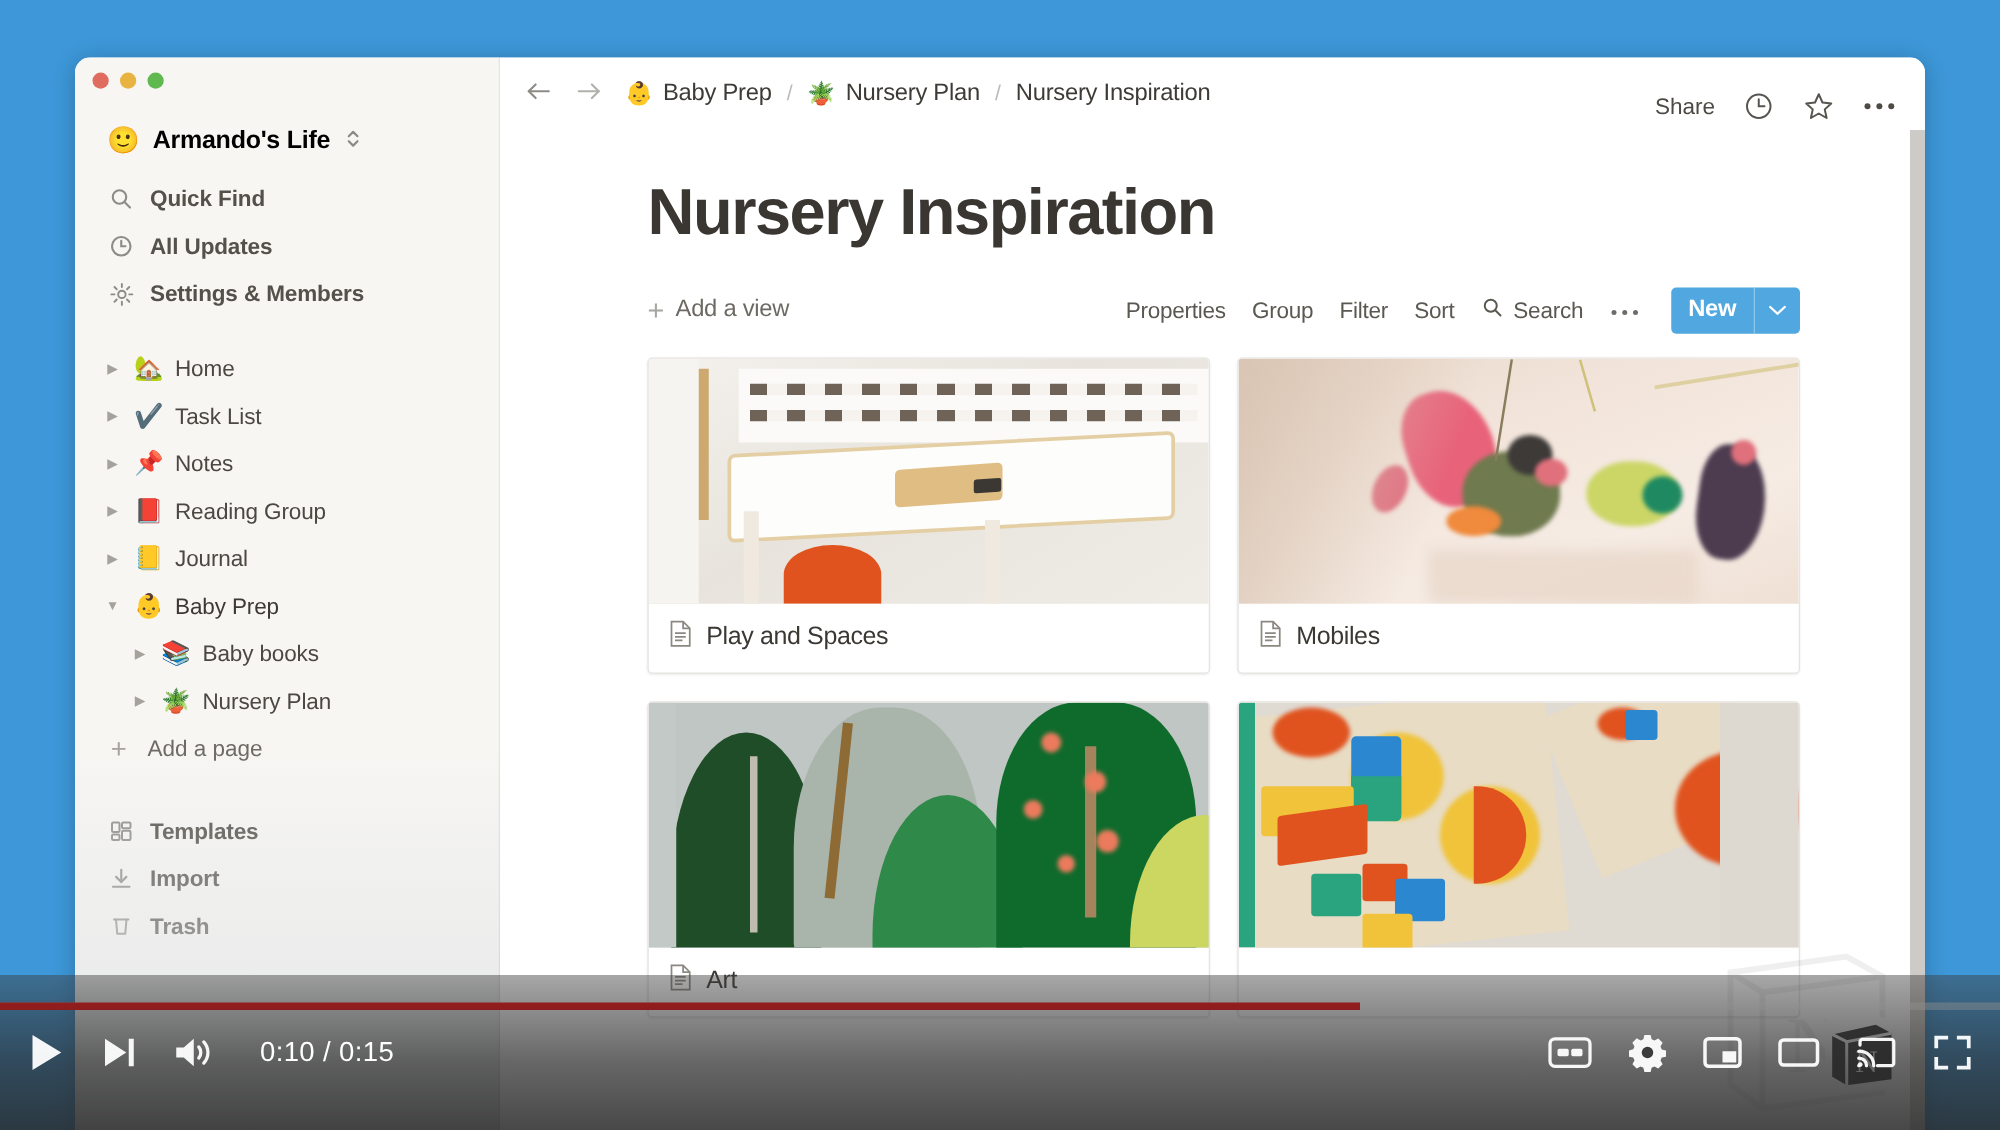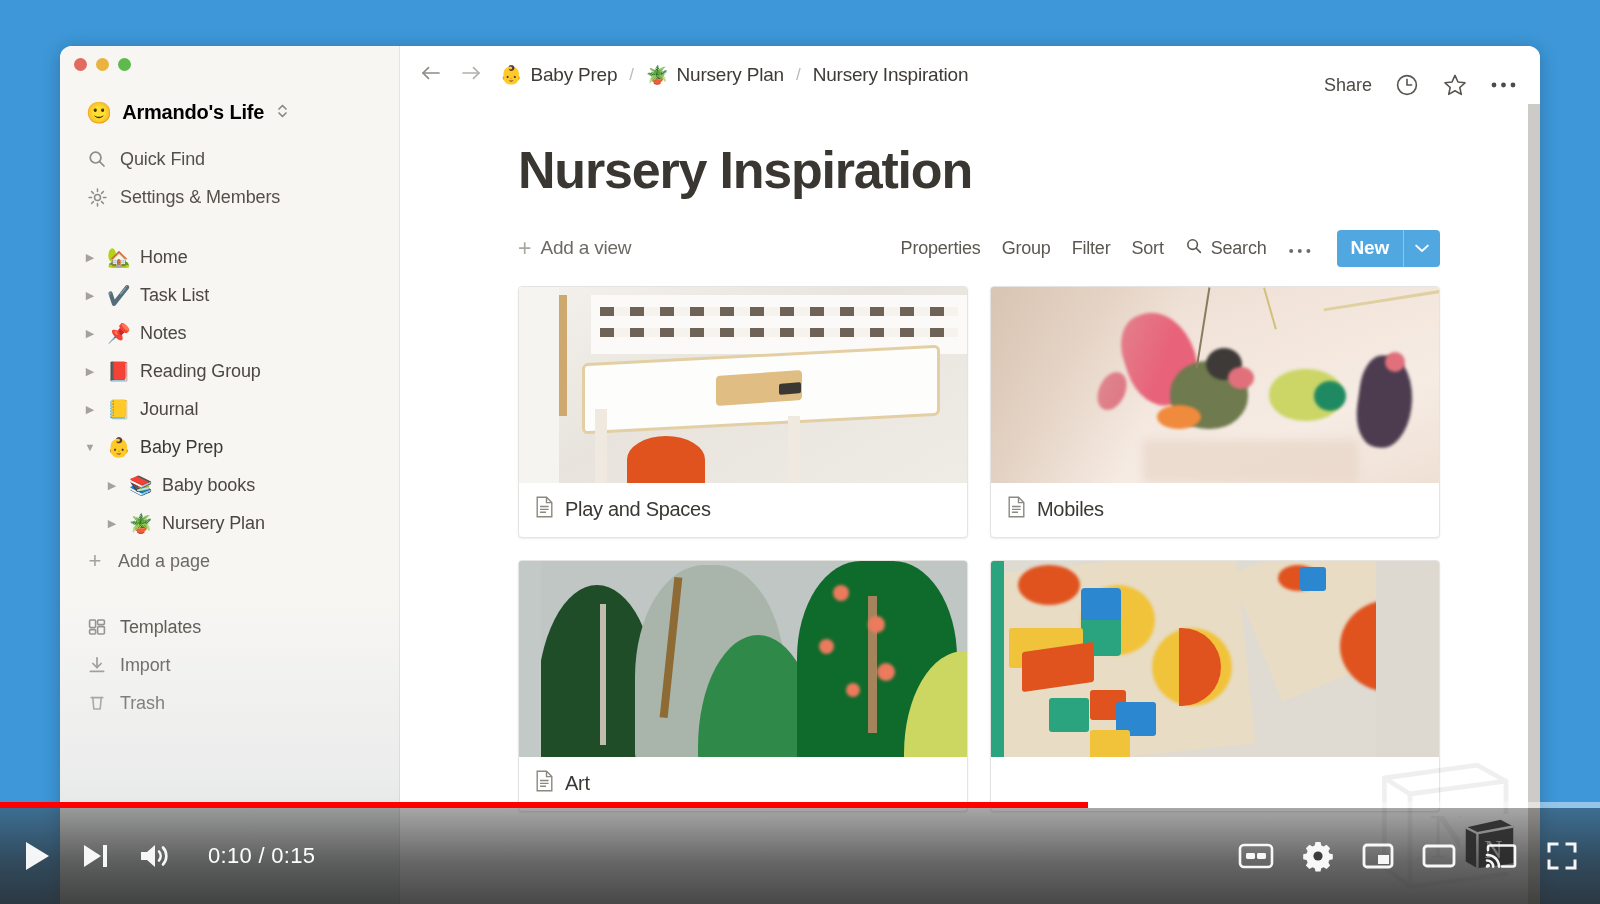--- a/index.html
+++ b/index.html
@@ -51,20 +51,21 @@
   .ws-name {
     font-size: 20px; font-weight: 700; color: #000000; letter-spacing: -.2px;
   }
   .ws-chevrons { color: #8c8a85; font-size: 14px; line-height: .8; margin-left: 2px; }
 
   .nav-group { margin-top: 8px; }
   .nav-row {
     display:flex; align-items:center; gap: 12px;
     height: 38px; padding: 0 20px 0 26px;
     cursor: pointer;
+    font-weight: bold;
   }
   .nav-row .ico {
     width: 22px; height: 22px; flex: 0 0 22px;
     display:flex; align-items:center; justify-content:center;
     color: #8e8c88;
   }
   .nav-label {
     font-size: 18px; color: #54504a; letter-spacing: -.1px;
   }
 
@@ -200,21 +201,21 @@
   }
 
   
   #progress-wrap {
     position:absolute; left: 0; right: 0; bottom: 96px; height: 6px;
     background: rgba(255,255,255,.45);
   }
   #progress-played { position:absolute; left:0; top:0; height:100%; background:#ff0000; }
 
   #controls {
-    position:absolute; left:0; right:0; bottom:0; height: 96px;
+    position:absolute; left:0; right:0; bottom:0; height: 124px;
     background: linear-gradient(to bottom, rgba(60,60,60,.45) 0%, rgba(45,45,45,.72) 55%, rgba(40,40,40,.85) 100%);
     display:flex; align-items:center;
     padding: 0 22px;
   }
   #controls .left, #controls .right { display:flex; align-items:center; }
   #controls .left { gap: 28px; }
   #controls .right { margin-left:auto; gap: 28px; }
   .ctrl { color:#fff; cursor:pointer; display:flex; align-items:center; opacity:.95; }
   #time {
     color:#fff; font-size: 22px; letter-spacing:.3px; margin-left: 8px;
@@ -251,20 +252,29 @@
 
       <div class="nav-group">
         <div class="nav-row">
           <span class="ico">
             <svg width="20" height="20" viewBox="0 0 20 20" fill="none" stroke="#8e8c88" stroke-width="1.7">
               <circle cx="8.6" cy="8.6" r="5.4"></circle>
                 <path d="M12.6 12.6 L17 17" stroke-linecap="round"></path>
             </svg>
           </span>
           <span class="nav-label">Quick Find</span>
+        </div>
+        <div class="nav-row">
+          <span class="ico">
+            <svg width="20" height="20" viewBox="0 0 20 20" fill="none" stroke="#8e8c88" stroke-width="1.7">
+              <circle cx="10" cy="10" r="7.4"></circle>
+                <path d="M10 5.6 V10 H13.4" stroke-linecap="round"></path>
+            </svg>
+          </span>
+          <span class="nav-label">All Updates</span>
         </div>
         <div class="nav-row">
           <span class="ico">
             <svg width="21" height="21" viewBox="0 0 22 22" fill="none" stroke="#8e8c88" stroke-width="1.6">
               <circle cx="11" cy="11" r="3.1"></circle>
               <path d="M11 2.2v2.6M11 17.2v2.6M2.2 11h2.6M17.2 11h2.6M4.8 4.8l1.9 1.9M15.3 15.3l1.9 1.9M17.2 4.8l-1.9 1.9M6.7 15.3l-1.9 1.9" stroke-linecap="round"></path>
             </svg>
           </span>
           <span class="nav-label">Settings &amp; Members</span>
         </div>

